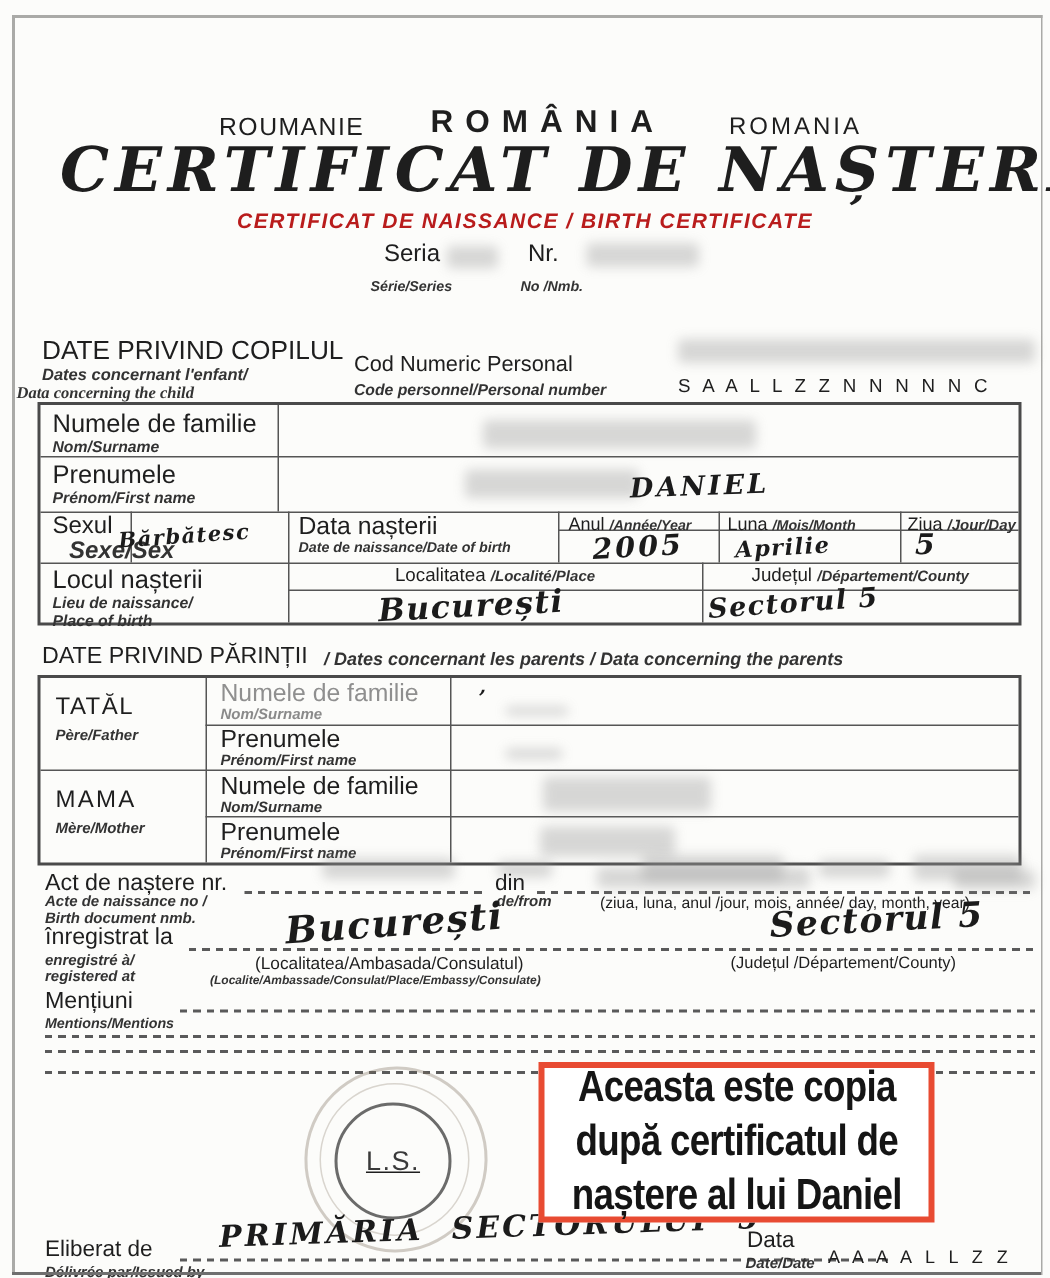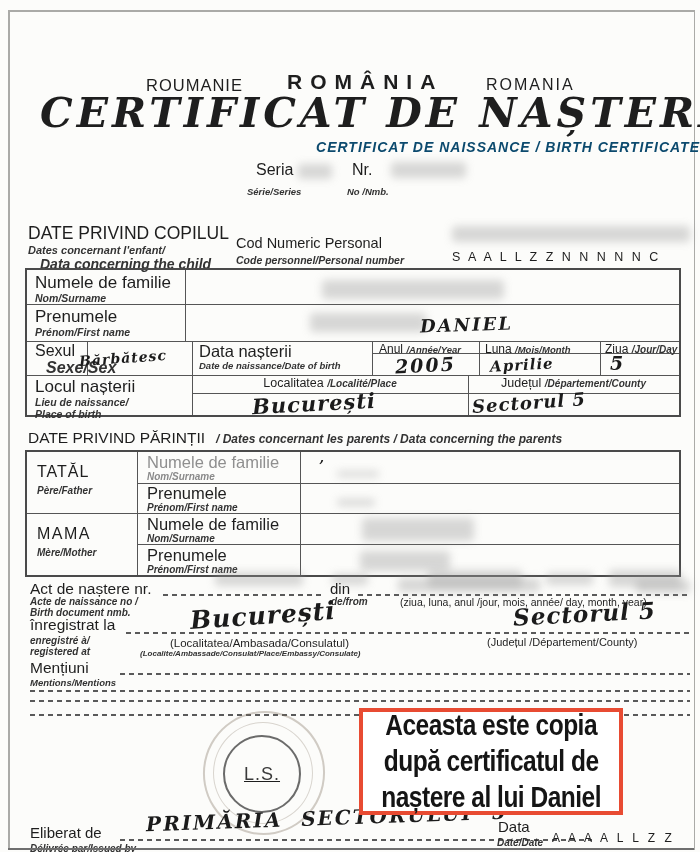--- a/index.html
+++ b/index.html
@@ -29,32 +29,32 @@
 <body>
 
 <div class="page">
   <div class="frame"></div>
 
   <div class="t" style="left:146px;top:77px;font-size:16.5px;letter-spacing:1px;">ROUMANIE</div>
   <div class="t" style="left:287px;top:71px;font-size:21px;letter-spacing:8px;font-weight:600;">ROMÂNIA</div>
   <div class="t" style="left:486px;top:77px;font-size:16px;letter-spacing:2px;">ROMANIA</div>
 
   <div class="t ser title" style="left:40px;top:92px;width:620px;text-align:center;font-size:41px;">CERTIFICAT DE NAȘTERE</div>
-  <div class="t it" style="left:0;top:140px;width:700px;text-align:right;font-size:14px;letter-spacing:1px;font-weight:700;color:#0c4a6e;">CERTIFICAT DE NAISSANCE / BIRTH CERTIFICATE</div>
+  <div class="t it" style="left:0;top:140px;width:700px;text-align:center;font-size:14px;letter-spacing:1px;font-weight:700;color:#b91c1c;">CERTIFICAT DE NAISSANCE / BIRTH CERTIFICATE</div>
 
   <div class="t" style="left:256px;top:162px;font-size:16px;">Seria</div>
   <div class="blur" style="left:298px;top:164px;width:34px;height:15px;"></div>
   <div class="t" style="left:352px;top:162px;font-size:16px;">Nr.</div>
   <div class="blur" style="left:391px;top:162px;width:75px;height:16px;"></div>
   <div class="t it" style="left:247px;top:187px;font-size:9.5px;">Série/Series</div>
   <div class="t it" style="left:347px;top:187px;font-size:9.5px;">No /Nmb.</div>
 
   <div class="t" style="left:28px;top:224px;font-size:17.5px;">DATE PRIVIND COPILUL</div>
   <div class="t it" style="left:28px;top:245px;font-size:11px;">Dates concernant l'enfant/</div>
-  <div class="t it" style="left:40px;top:257px;font-size:14px;">Data concerning the child</div>
+  <div class="t it" style="left:11px;top:257px;font-size:11px;font-family:Liberation Serif, serif;">Data concerning the child</div>
   <div class="t" style="left:236px;top:236px;font-size:14.5px;">Cod Numeric Personal</div>
   <div class="t it" style="left:236px;top:255px;font-size:10.5px;">Code personnel/Personal number</div>
   <div class="t" style="left:452px;top:251px;font-size:12.5px;word-spacing:5px;">S A A L L Z Z N N N N N C</div>
   <div class="blur" style="left:452px;top:226px;width:238px;height:16px;"></div>
 
   <div class="tbl" style="left:25px;top:268px;width:652px;height:145px;">
 
     <div class="hl" style="left:0;top:34px;width:652px;"></div>
     <div class="hl" style="left:0;top:71px;width:652px;"></div>
     <div class="hl" style="left:0;top:105px;width:652px;"></div>

